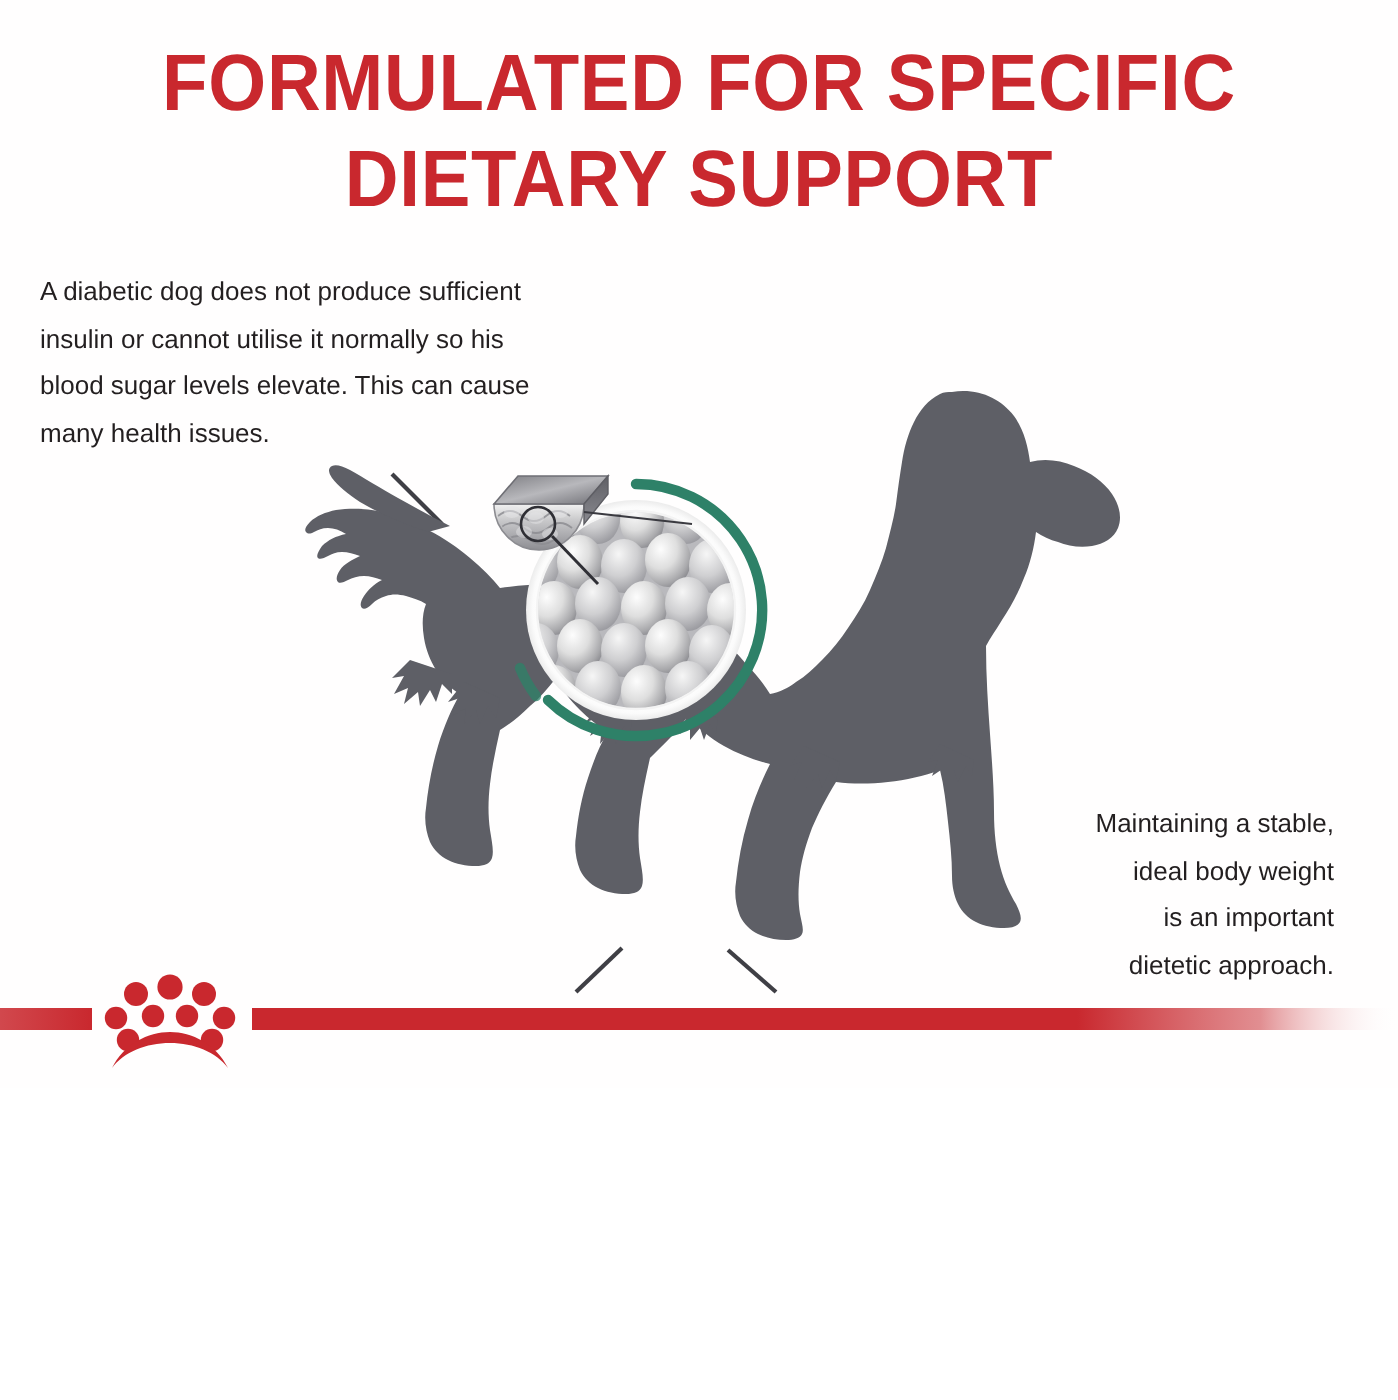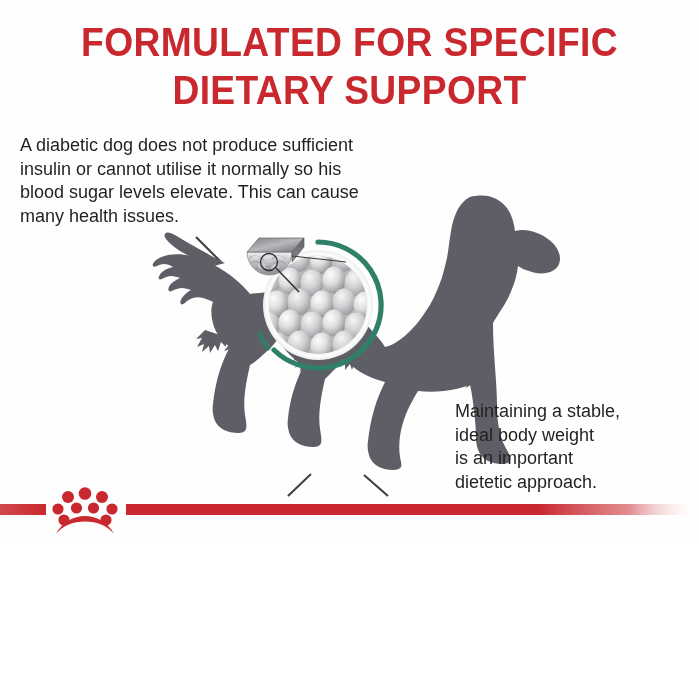--- a/index.html
+++ b/index.html
@@ -38,41 +38,41 @@
   .headline .line {
     display: block;
     white-space: nowrap;
   }
 
   
   .copy {
     position: absolute;
     color: #231f20;
     font-family: "Liberation Sans", sans-serif;
-    font-size: 18px;
+    font-size: 13px;
     line-height: 23.5px;
     white-space: pre-line;
   }
   #copy-top-left {
     left: 20px;
     top: 134px;
     width: 370px;
     text-align: left;
   }
   #copy-bottom-left {
     left: 18px;
     top: 509px;
     width: 360px;
     text-align: left;
   }
   #copy-right {
-    right: 4px;
+    right: 32px;
     top: 400px;
     width: 240px;
-    text-align: left;
+    text-align: right;
   }
 
   
   #artwork {
     position: absolute;
     left: 0;
     top: 0;
     width: 699px;
     height: 700px;
   }

